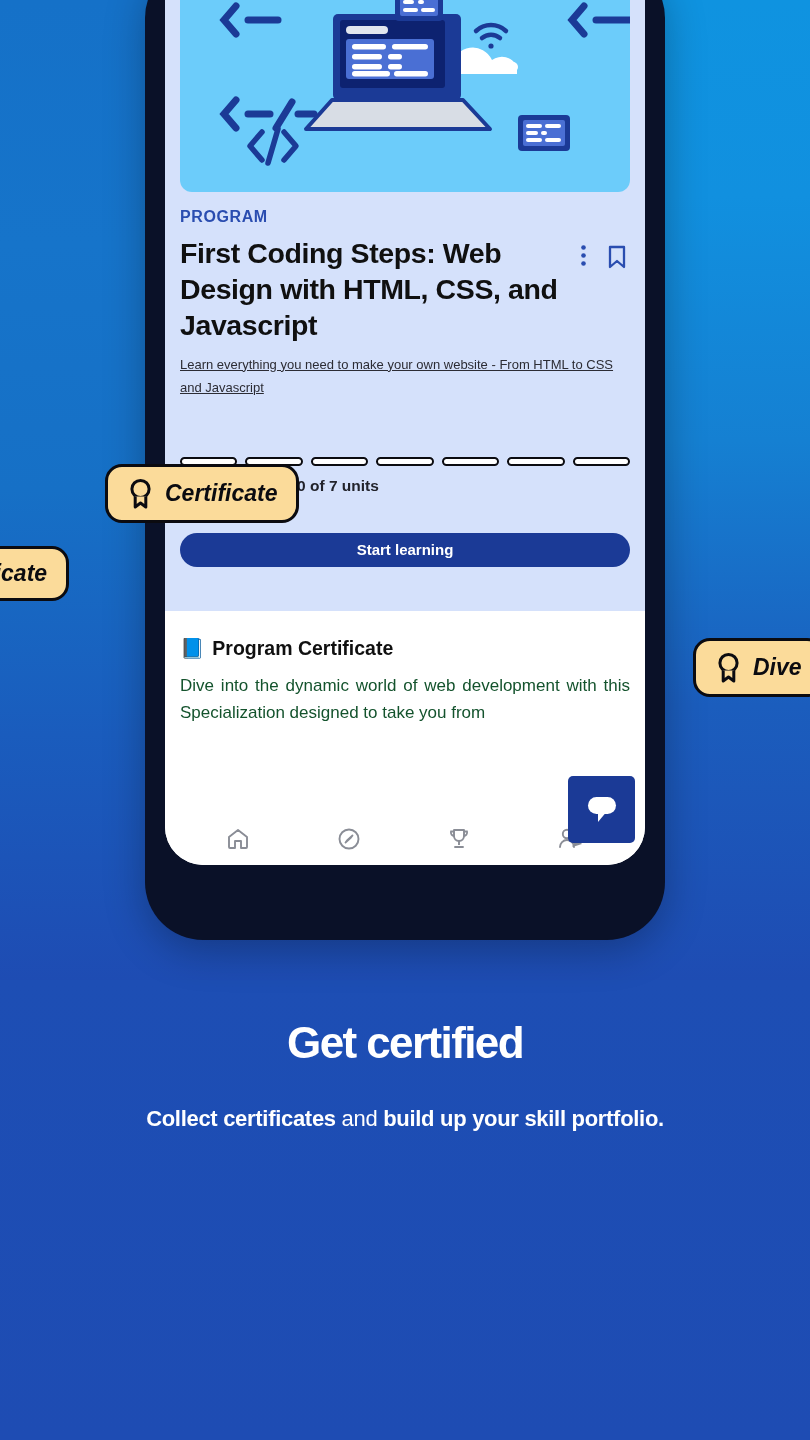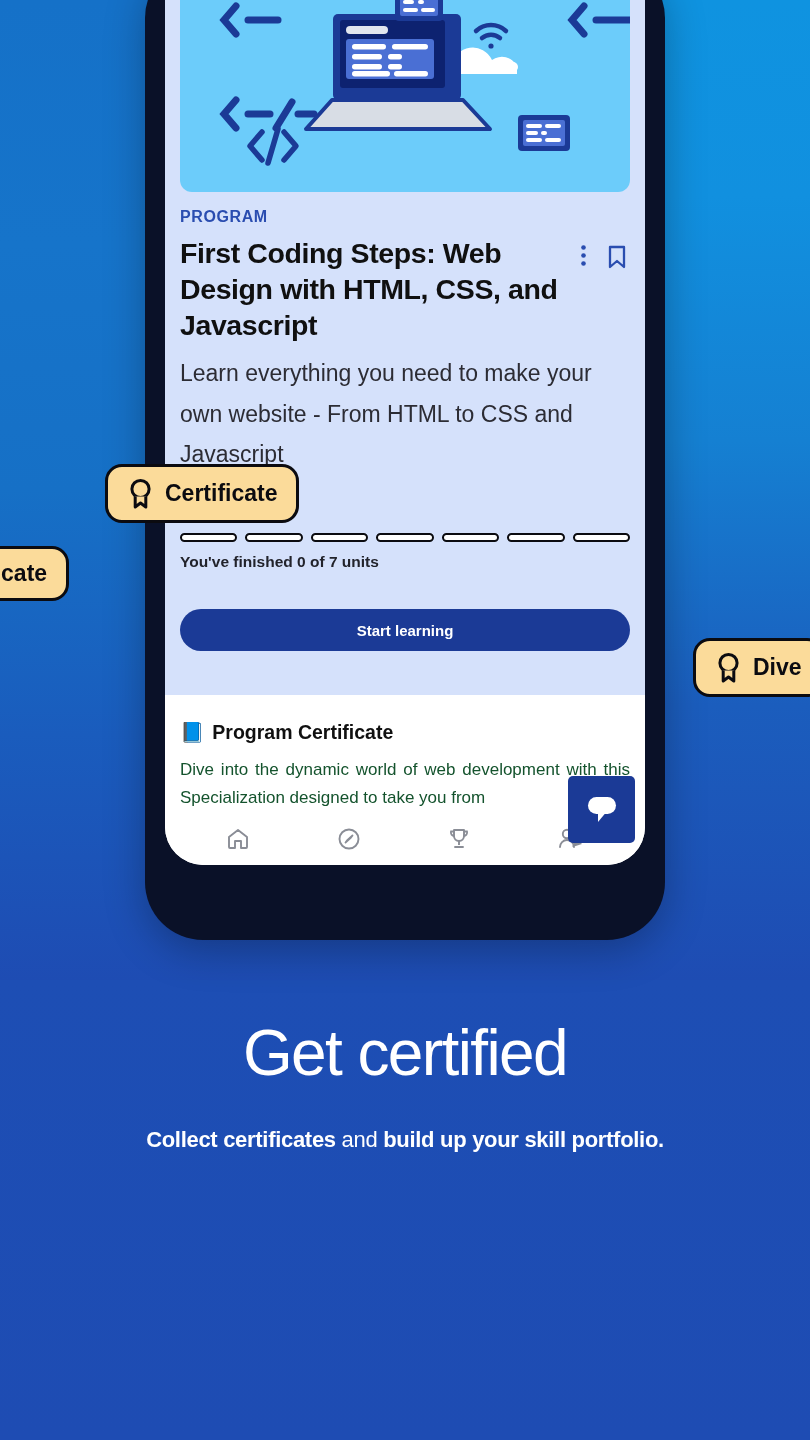--- a/index.html
+++ b/index.html
@@ -82,41 +82,42 @@
     letter-spacing:-.4px;
   }
   .title-actions {
     display:flex; align-items:flex-start; gap:22px;
     padding-top:10px; padding-right:4px;
   }
   .icon-btn { cursor:pointer; line-height:0; }
 
   .prog-desc {
     margin-top:9px;
-    font-size:23px;
+    font-size:13px;
     line-height:1.78;
     color:#2c2c34;
+    text-decoration:underline;
   }
 
   .progress-wrap { margin-top:58px; }
   .progress-bar { display:flex; gap:8px; }
   .seg {
     flex:1; height:9px; border-radius:6px;
     background:#ffffff; border:2.2px solid #0b0b10;
   }
   .progress-label {
     margin-top:11px;
     font-size:15.5px;
     font-weight:600;
     color:#22232b;
   }
 
   .btn-row { display:flex; gap:20px; margin-top:38px; padding-bottom:44px; }
   .btn {
-    flex:1; height:42px;
+    flex:1; height:34px;
     border-radius:24px;
     display:flex; align-items:center; justify-content:center;
     font-size:15px; font-weight:600;
     cursor:pointer;
   }
   .btn-primary { background:#1b3a96; color:#ffffff; }
   .btn-ghost { background:transparent; color:#1b3a96; border:1.6px solid #2a4db0; }
 
   
   .desc-section { background:#ffffff; padding:26px 15px 0 15px; }
@@ -156,29 +157,30 @@
     display:flex; align-items:center; gap:11px;
     background:#fbdb9a;
     border:3.6px solid #0b0b10;
     border-radius:17px;
     padding:11px 19px;
     font-size:23px;
     font-weight:700;
     color:#0b0b10;
     white-space:nowrap;
     z-index:20;
+    font-style:italic;
   }
   .pill-main { left:105px; top:464px; }
   .pill-left { left:-58px; top:546px; border-radius:17px; }
   .pill-right { left:693px; top:638px; }
 
   
   .footer { position:absolute; left:0; right:0; top:1020px; text-align:center; z-index:5; }
   .headline {
-    font-size:64px; font-weight:400; color:#ffffff;
+    font-size:44px; font-weight:700; color:#ffffff;
     letter-spacing:-1.6px; line-height:1.06;
   }
   .subhead {
     margin-top:36px;
     font-size:22px; line-height:1.45;
     color:#ffffff; font-weight:700;
     padding:0 95px;
     letter-spacing:-.3px;
   }
   .subhead .light { font-weight:400; }

